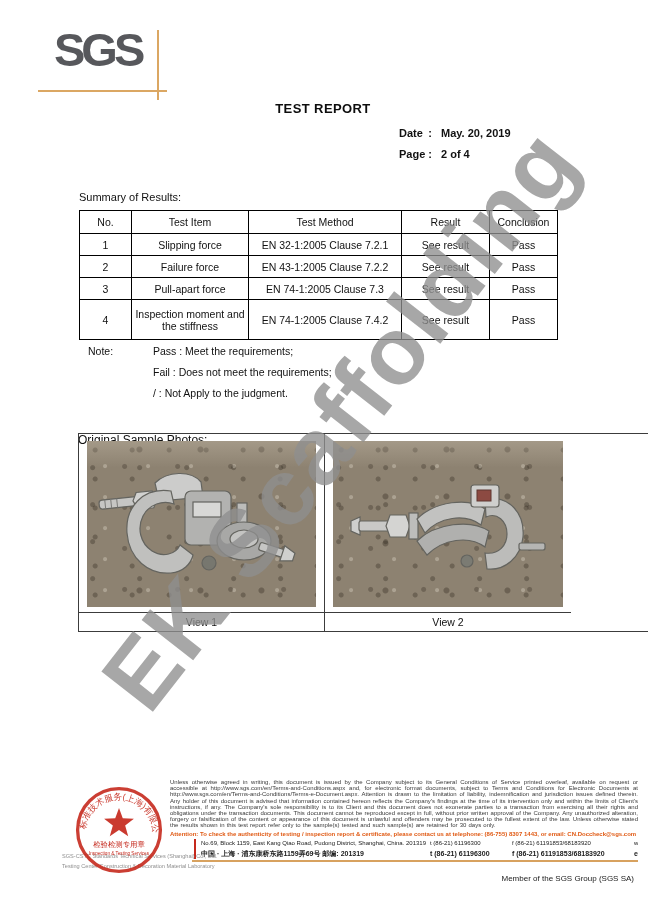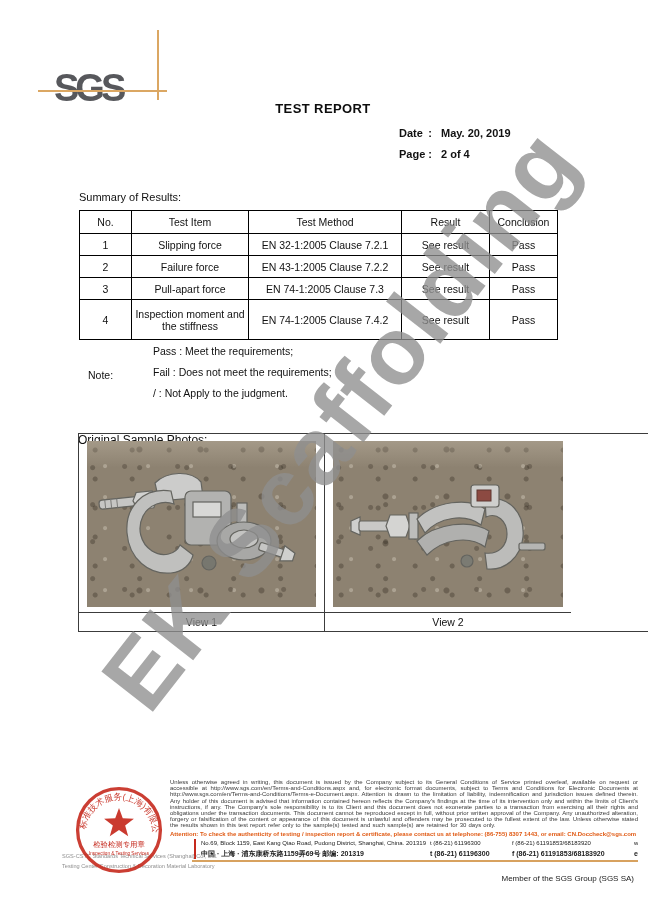--- a/index.html
+++ b/index.html
@@ -5,22 +5,22 @@
   * { margin:0; padding:0; box-sizing:border-box; }
   html,body { width:648px; height:913px; }
   body {
     position:relative; background:#ffffff; overflow:hidden;
     font-family:"Liberation Sans", sans-serif; color:#111;
   }
   .abs { position:absolute; }
 
   
   .logo-text {
-    left:54px; top:26px; font-size:38px; font-weight:bold;
-    letter-spacing:-4px; color:#57585c; line-height:1;margin-top:43px;
+    left:54px; top:26px; font-size:47px; font-weight:bold;
+    letter-spacing:-4px; color:#57585c; line-height:1;
   }
   .crosshair-v { left:157px; top:30px; width:2px; height:70px; background:#dba763; }
   .crosshair-h { left:38px; top:90px; width:129px; height:2px; background:#dba763; }
   .report-title {
     left:168px; top:101px; width:310px; text-align:center;
     font-size:13px; font-weight:bold; letter-spacing:0.4px; color:#0d0d0d;
   }
   .meta { left:399px; top:123px; font-size:11px; font-weight:bold; }
   .meta-row { height:21px; line-height:21px; white-space:nowrap; }
   .meta-label { display:inline-block; width:26px; }
@@ -32,21 +32,21 @@
     border:1px solid #000; font-size:10.5px; font-weight:normal;
     text-align:center; vertical-align:middle; padding:0 2px; background:transparent;
   }
   .results-table thead tr { height:23px; }
   .results-table tbody tr { height:22px; }
   .results-table tbody tr.tall { height:40px; }
 
   
   .note-block { left:88px; top:341px; display:grid; grid-template-columns:65px auto; font-size:10.5px; }
   .note-lines div { line-height:21px; }
-  .note-label { line-height:21px;margin-top:24px; }
+  .note-label { line-height:21px; }
 
   
   .photos-heading { left:78px; top:417px; font-size:12px;margin-top:16px; }
   .photo-table {
     left:78px; top:433px; width:576px; border:1px solid #3c3c3c;
     display:grid; grid-template-columns:246px 246px;
   }
   .photo-cell { padding:7px 8px 5px 8px; }
   .photo-cell.first { border-right:1px solid #3c3c3c; }
   .photo-frame {

